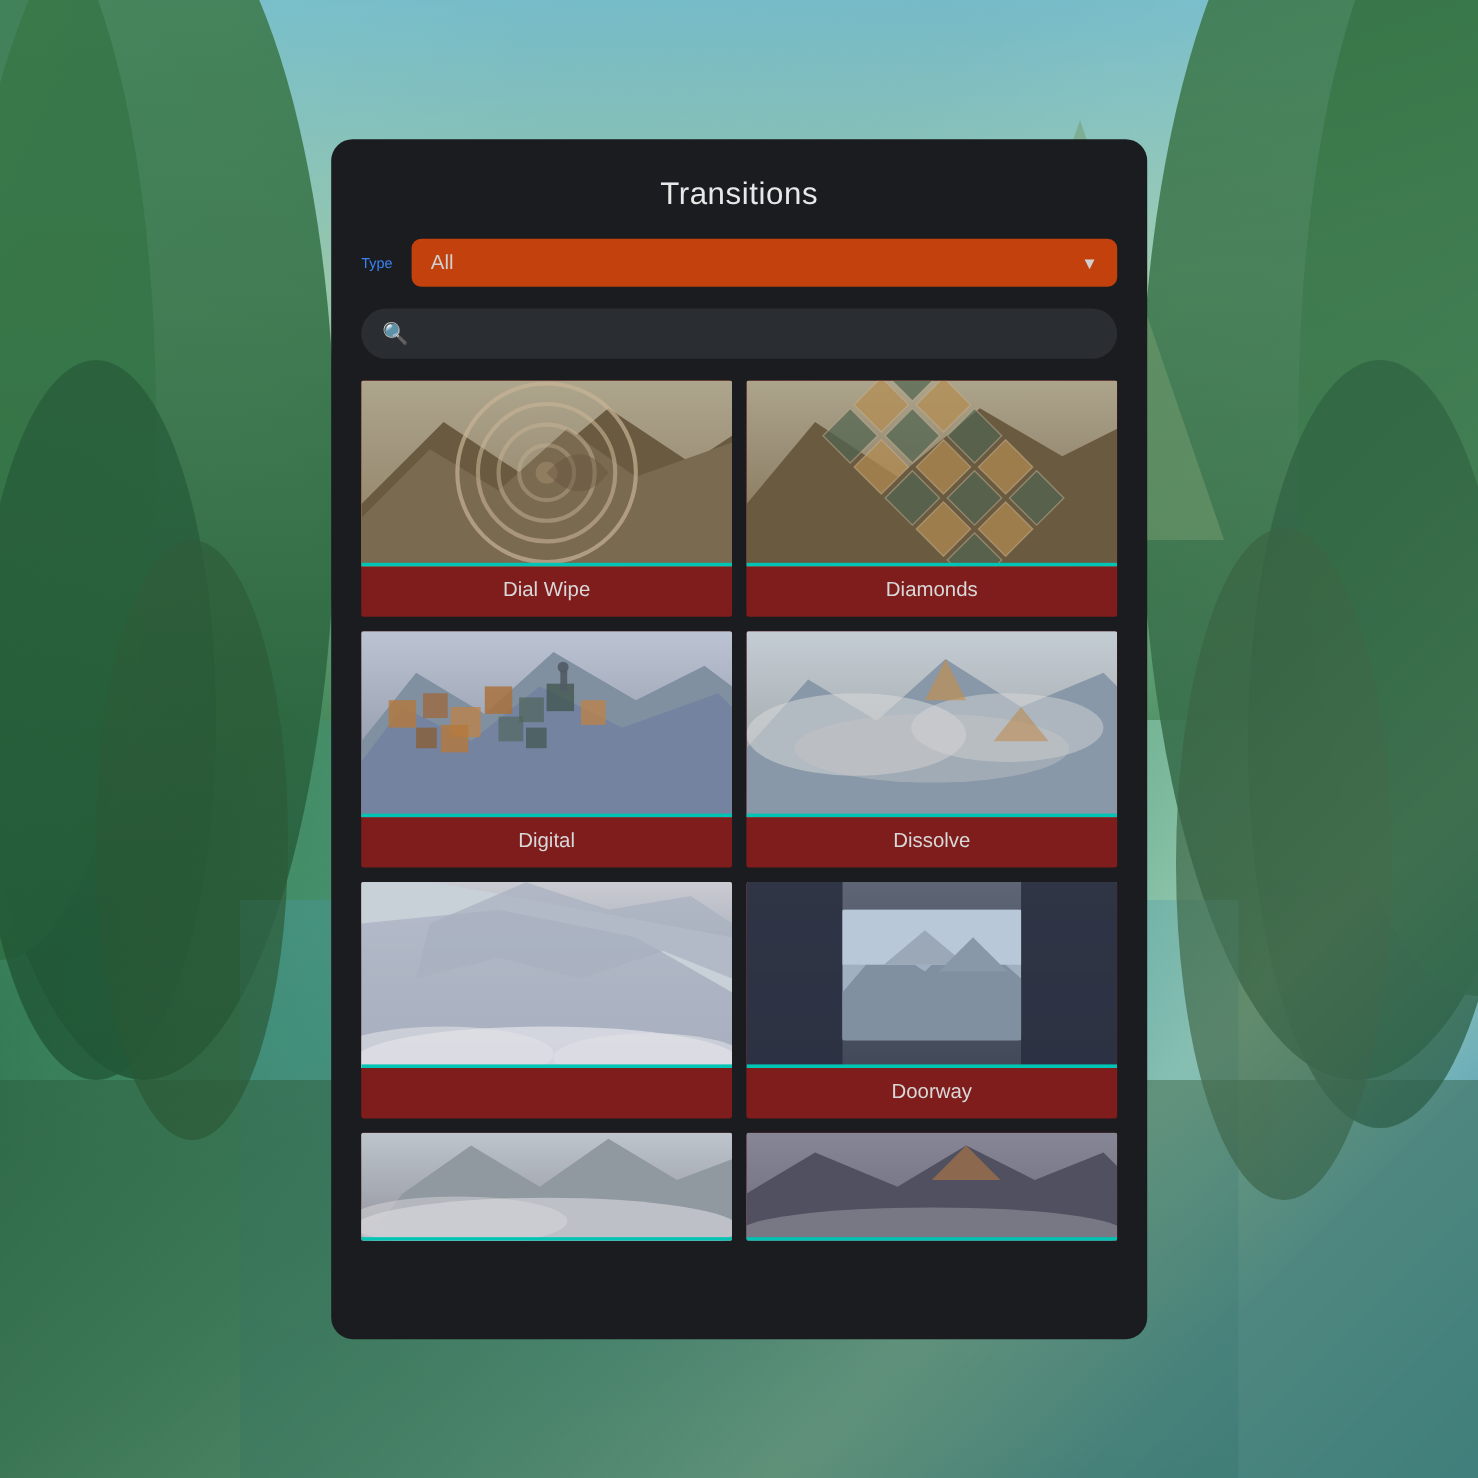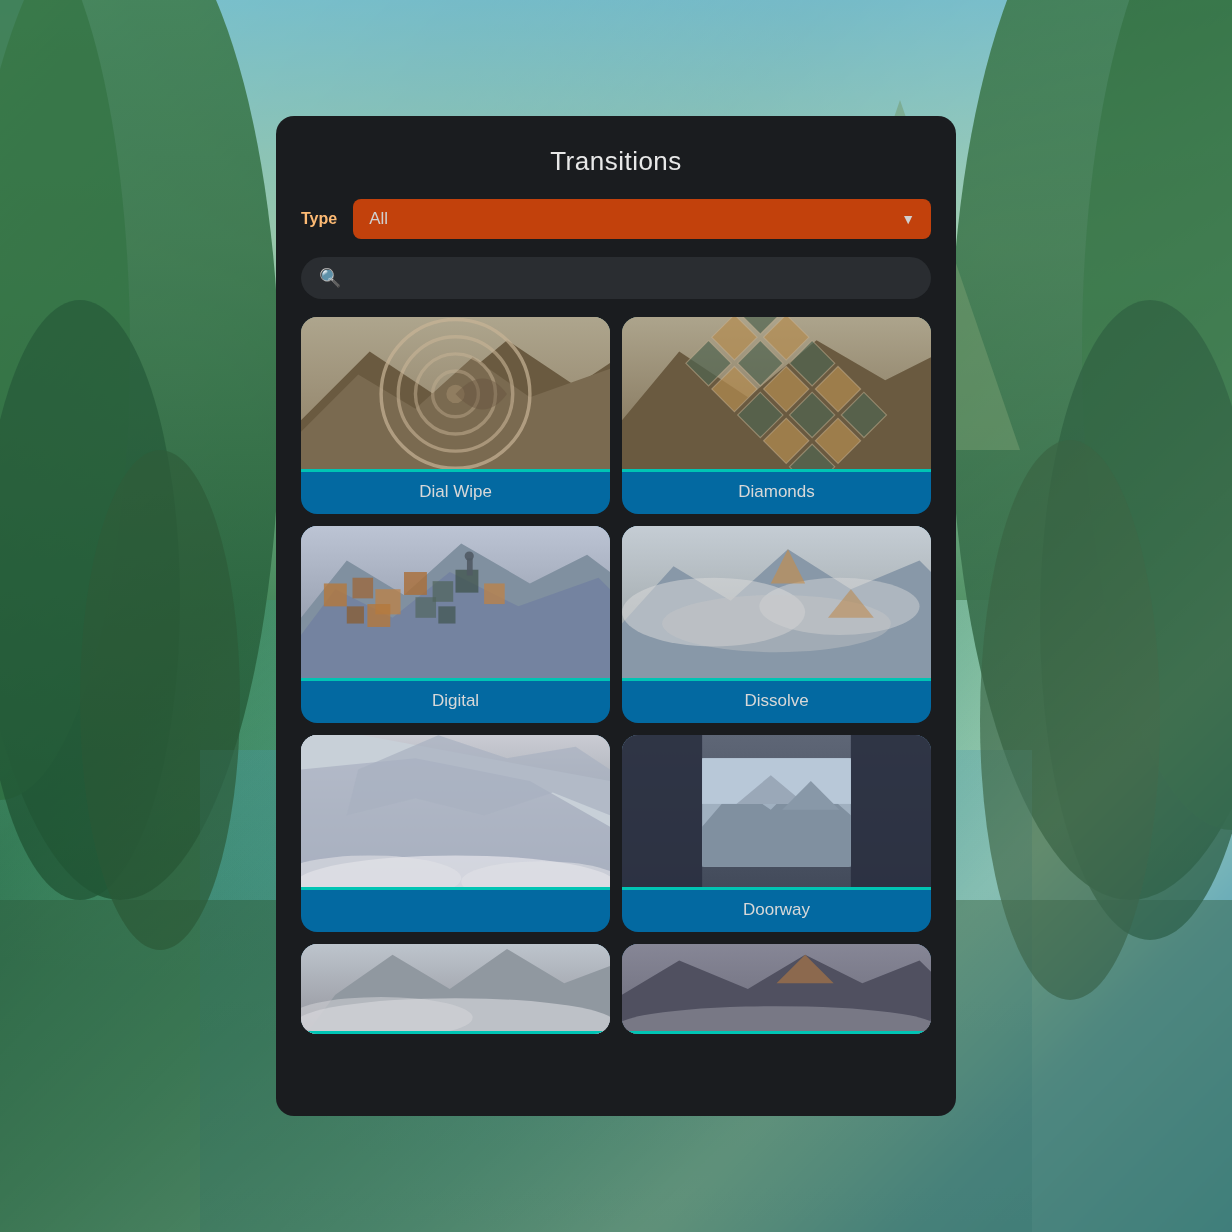--- a/index.html
+++ b/index.html
@@ -54,23 +54,23 @@
       margin-bottom: 4px;
     }
 
     .type-row {
       display: flex;
       align-items: center;
       gap: 16px;
     }
 
     .type-label {
-      color: #fdba74;
-      font-size: 16px;
-      font-weight: 700;
+      color: #3b82f6;
+      font-size: 12px;
+      font-weight: 400;
       white-space: nowrap;
     }
 
     .type-dropdown {
       flex: 1;
       background: #c2410c;
       border: none;
       border-radius: 8px;
       padding: 10px 16px;
       color: #d0d0d0;
@@ -109,22 +109,22 @@
       flex: 1;
     }
 
     .grid {
       display: grid;
       grid-template-columns: 1fr 1fr;
       gap: 12px;
     }
 
     .transition-card {
-      background: #0369a1;
-      border-radius: 16px;
+      background: #7f1d1d;
+      border-radius: 2px;
       overflow: hidden;
       cursor: pointer;
     }
 
     .card-thumb {
       width: 100%;
       height: 155px;
       position: relative;
       overflow: hidden;
     }

